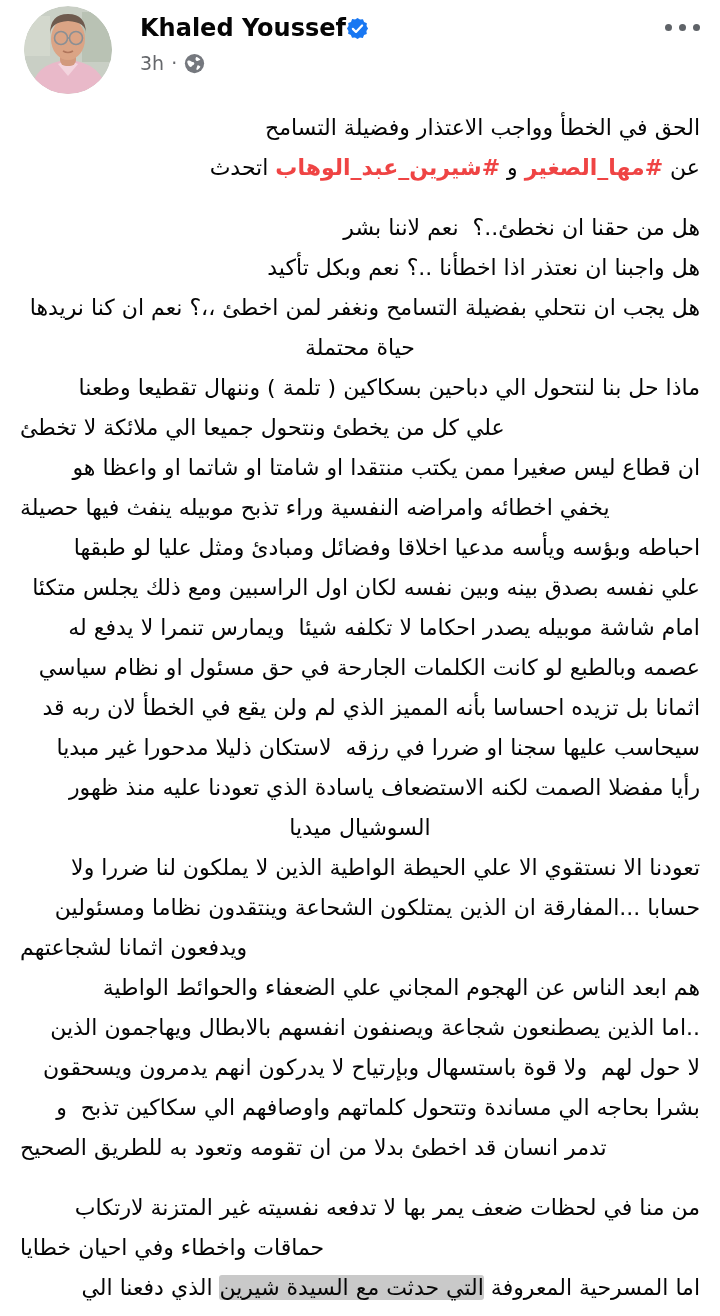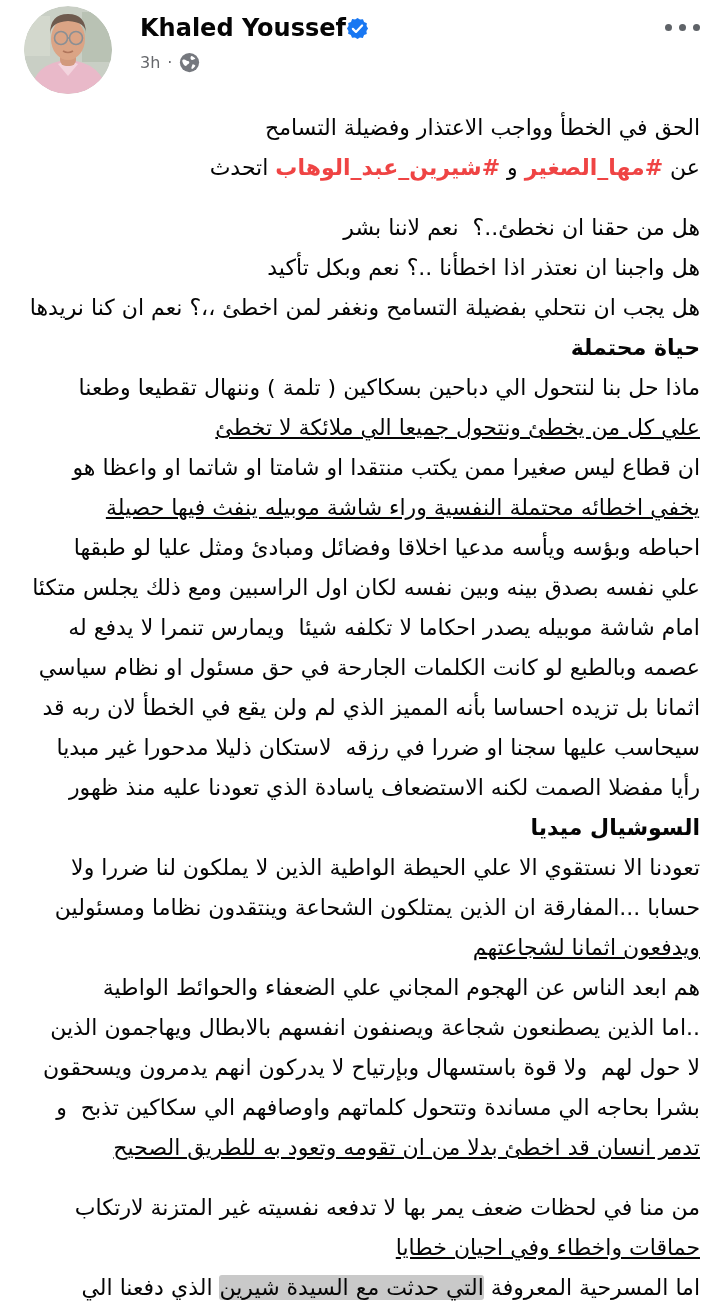--- a/index.html
+++ b/index.html
@@ -7,31 +7,31 @@
   body { font-family: "DejaVu Sans", "Liberation Sans", sans-serif; color: #050505; position: relative; }
 
   
   .post-header { display: flex; align-items: flex-start; padding: 6px 20px 0 24px; height: 100px; }
   .avatar-wrap { width: 88px; height: 88px; border-radius: 50%; overflow: hidden; flex: 0 0 88px; cursor: pointer; }
   .avatar-wrap svg { display: block; }
   .header-info { margin-right: 0; margin-left: auto; flex: 1 1 auto; padding: 8px 0 0 14px; padding-left: 14px; padding-right: 0; margin-left: 14px; }
   .author-row { display: flex; align-items: center; }
   .author-name { font-size: 24px; font-weight: 700; color: #050505; line-height: 1.2; }
   .verified-badge { width: 23px; height: 23px; display: inline-block; }
-  .meta-row { display: flex; align-items: center; gap: 7px; margin-top: 9px; color: #65676B; font-size: 16px; }
+  .meta-row { display: flex; align-items: flex-end; gap: 7px; margin-top: 9px; color: #65676B; font-size: 19px; }
   .globe-icon { width: 21px; height: 21px; display: inline-block; }
   .more-button { margin-left: auto; display: flex; gap: 7px; padding: 18px 0 0 0; cursor: pointer; }
   .more-button .dot { width: 7px; height: 7px; border-radius: 50%; background: #5f6368; display: block; }
 
   
   .post-text { direction: rtl; unicode-bidi: isolate; padding: 0 20px; margin-top: 8px; font-size: 22px; line-height: 40px; color: #050505; overflow: hidden; }
   .line { white-space: pre; overflow: hidden; height: 40px; }
   .align-right  { }
-  .align-center { text-align: right; text-decoration: underline; }
-  .align-left   { text-align: right; font-weight: bold; }
+  .align-center { text-align: left; }
+  .align-left   { text-align: center; }
   .spacer { height: 20px; }
   .hashtag { color: #ef4444; font-weight: 600; cursor: pointer; }
   .hl { background: #c9c9c9; border-radius: 3px; }
 </style>
 </head>
 <body>
 
 <div class="post-header">
 
   <div class="avatar-wrap">
@@ -95,21 +95,21 @@
     <div class="line align-right"><span>الحق في الخطأ وواجب الاعتذار وفضيلة التسامح</span></div>
     <div class="line align-right"><span>عن </span><span class="hashtag">#مها_الصغير</span><span> و </span><span class="hashtag">#شيرين_عبد_الوهاب</span><span> اتحدث</span></div>
     <div class="spacer"></div>
     <div class="line align-right"><span>هل من حقنا ان نخطئ..؟  نعم لاننا بشر</span></div>
     <div class="line align-right"><span>هل واجبنا ان نعتذر اذا اخطأنا ..؟ نعم وبكل تأكيد</span></div>
     <div class="line align-right"><span>هل يجب ان نتحلي بفضيلة التسامح ونغفر لمن اخطئ ،،؟ نعم ان كنا نريدها</span></div>
     <div class="line align-left"><span>حياة محتملة</span></div>
     <div class="line align-right"><span>ماذا حل بنا لنتحول الي دباحين بسكاكين ( تلمة ) وننهال تقطيعا وطعنا</span></div>
     <div class="line align-center"><span>علي كل من يخطئ ونتحول جميعا الي ملائكة لا تخطئ</span></div>
     <div class="line align-right"><span>ان قطاع ليس صغيرا ممن يكتب منتقدا او شامتا او شاتما او واعظا هو</span></div>
-    <div class="line align-center"><span>يخفي اخطائه محتملة النفسية وراء شاشة موبيله ينفث فيها حصيلة</span></div>
+    <div class="line align-center"><span>يخفي اخطائه وامراضه النفسية وراء تذبح موبيله ينفث فيها حصيلة</span></div>
     <div class="line align-right"><span>احباطه وبؤسه ويأسه مدعيا اخلاقا وفضائل ومبادئ ومثل عليا لو طبقها</span></div>
     <div class="line align-right"><span>علي نفسه بصدق بينه وبين نفسه لكان اول الراسبين ومع ذلك يجلس متكئا</span></div>
     <div class="line align-right"><span>امام شاشة موبيله يصدر احكاما لا تكلفه شيئا  ويمارس تنمرا لا يدفع له</span></div>
     <div class="line align-right"><span>عصمه وبالطبع لو كانت الكلمات الجارحة في حق مسئول او نظام سياسي</span></div>
     <div class="line align-right"><span>اثمانا بل تزيده احساسا بأنه المميز الذي لم ولن يقع في الخطأ لان ربه قد</span></div>
     <div class="line align-right"><span>سيحاسب عليها سجنا او ضررا في رزقه  لاستكان ذليلا مدحورا غير مبديا</span></div>
     <div class="line align-right"><span>رأيا مفضلا الصمت لكنه الاستضعاف ياسادة الذي تعودنا عليه منذ ظهور</span></div>
     <div class="line align-left"><span>السوشيال ميديا</span></div>
     <div class="line align-right"><span>تعودنا الا نستقوي الا علي الحيطة الواطية الذين لا يملكون لنا ضررا ولا</span></div>
     <div class="line align-right"><span>حسابا ...المفارقة ان الذين يمتلكون الشحاعة وينتقدون نظاما ومسئولين</span></div>

